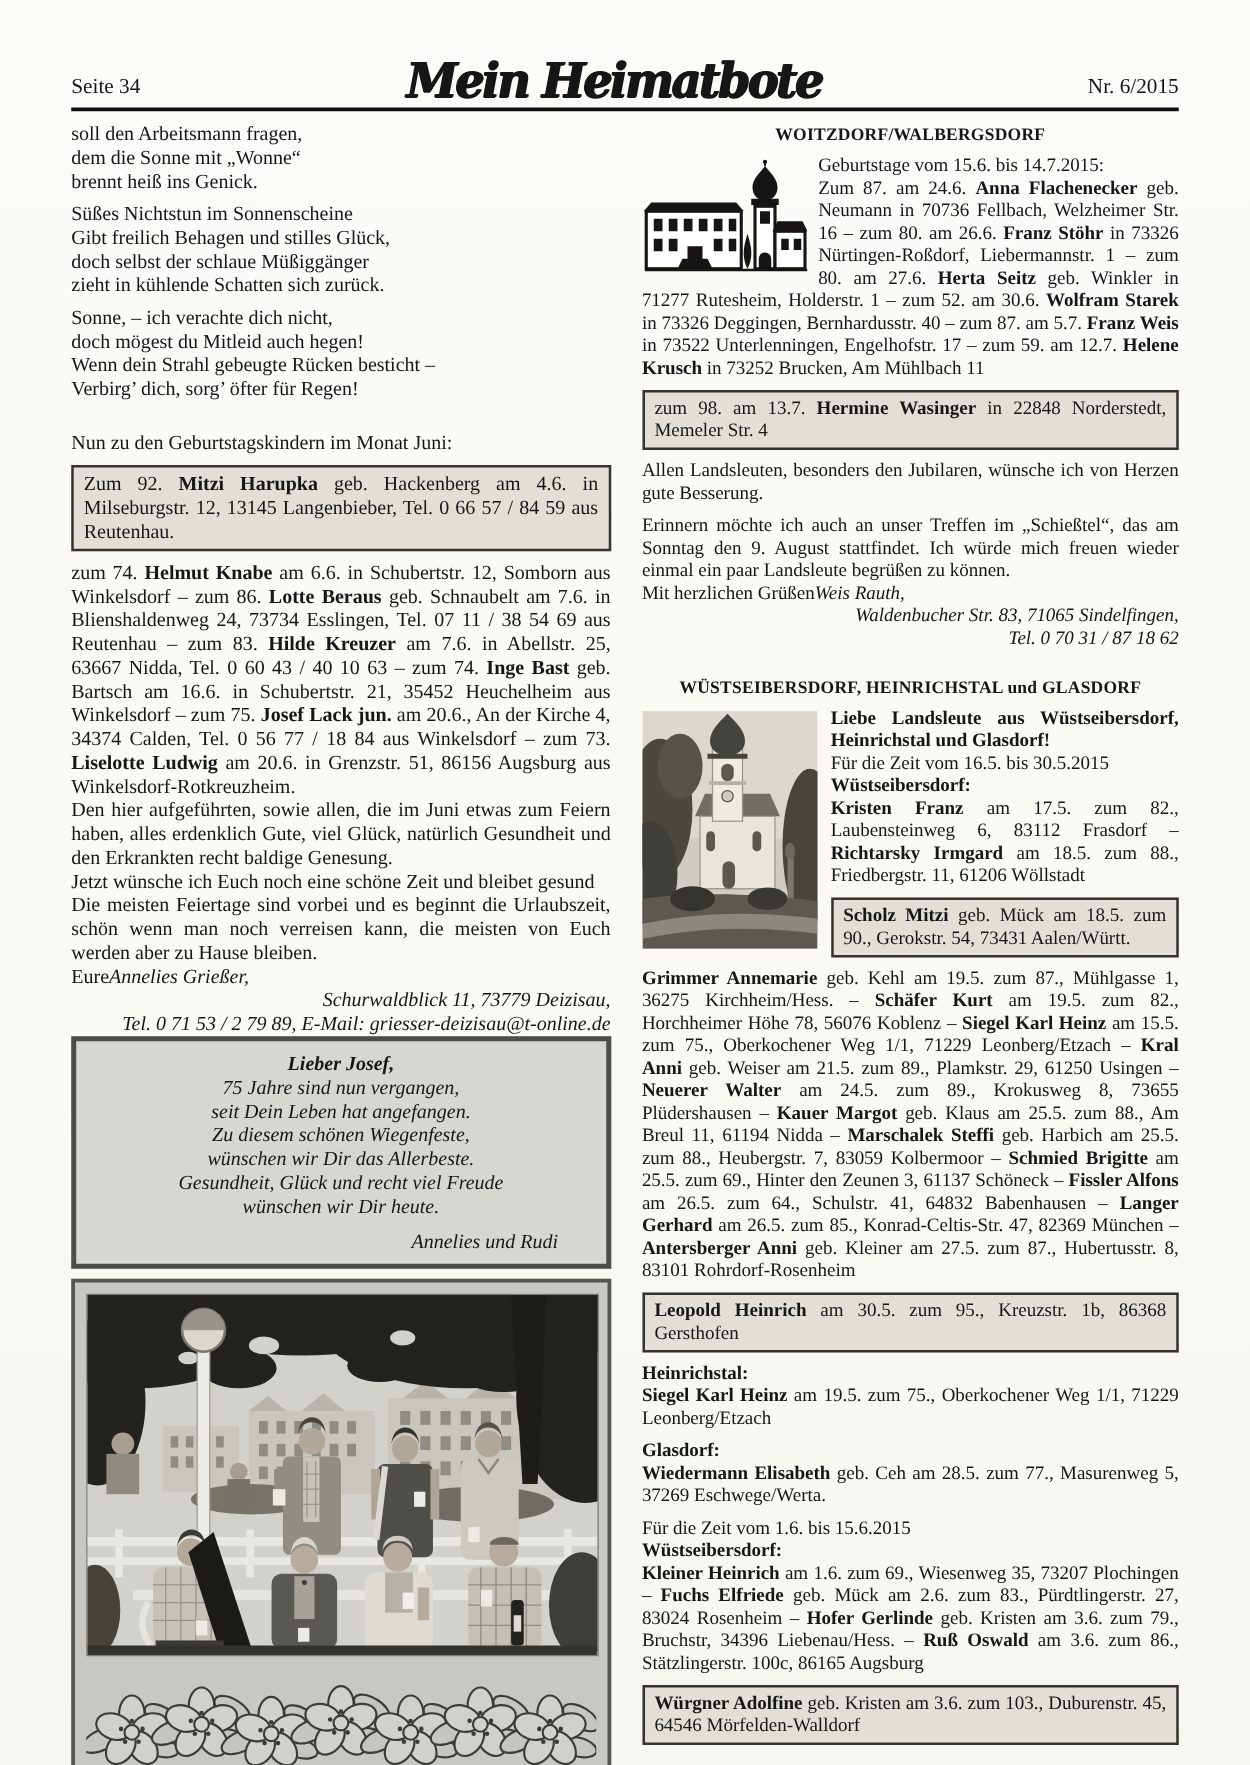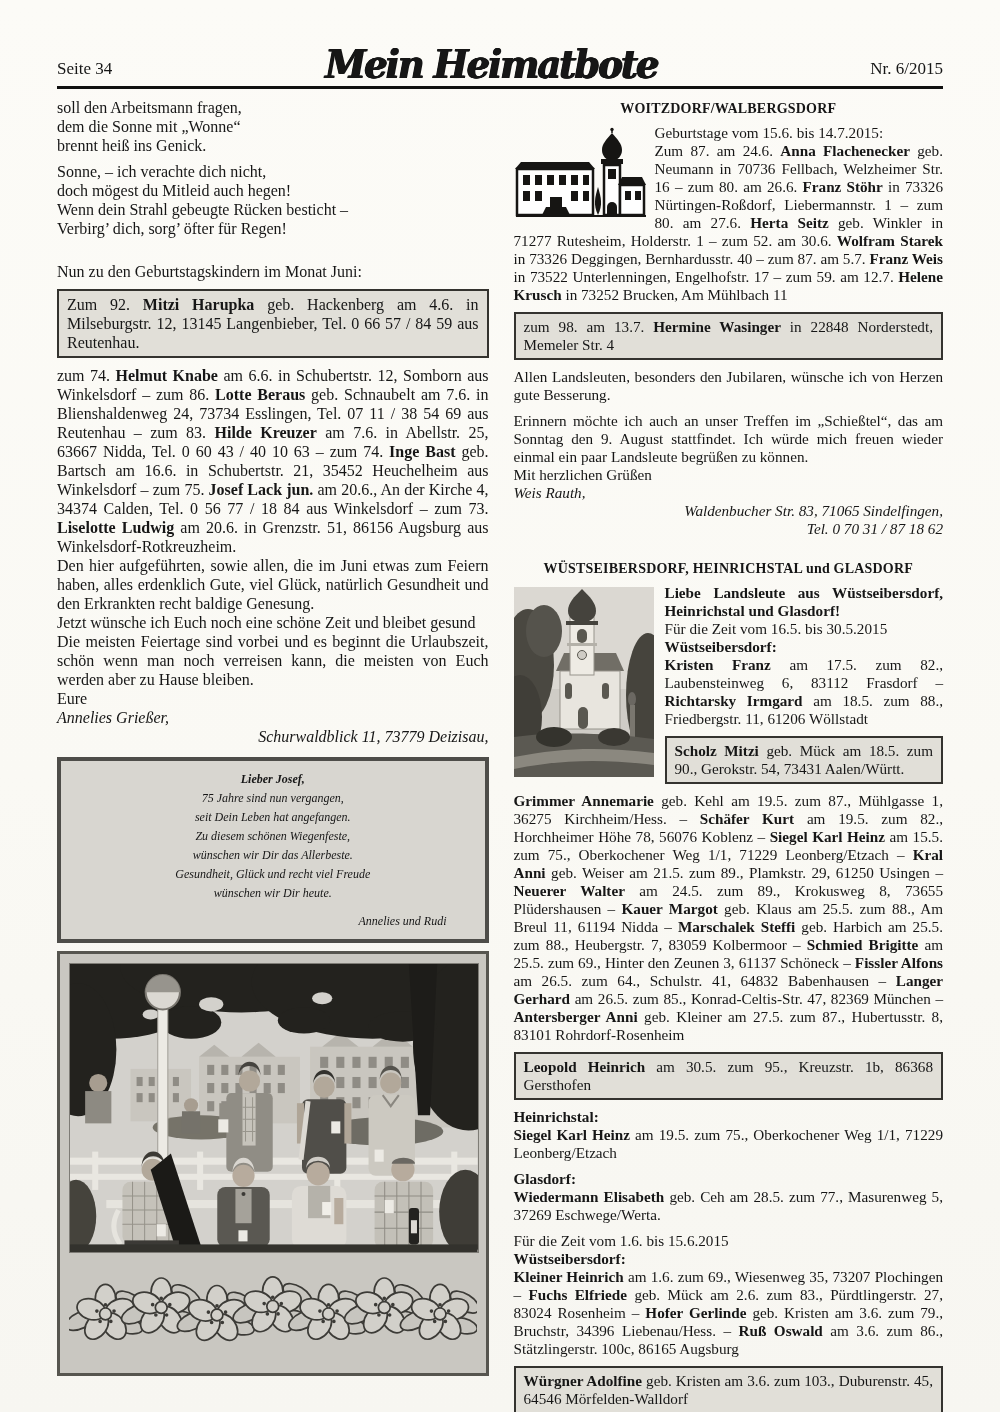--- a/index.html
+++ b/index.html
@@ -30,29 +30,29 @@
   .mt6{margin-top:24px;}.mt8{margin-top:8px;}
   .stanza{margin:0 0 7px 0;}
   .clearfix::after{content:"";display:block;clear:both;}
   .clearb{clear:both;}
   
   .graybox{
     border:2px solid #34332f;background:#e1dfd8;
     padding:4px 8px;margin:8px 0 8px;text-align:justify;overflow:hidden;
   }
   
-  .sigrow{display:flex;flex-direction:column;}
+  .sigrow{display:flex;}
   .sigrow .sal{font-style:normal;}
   .sigrow .nm{font-style:italic;}
   .sigright{text-align:right;font-style:italic;}
   
   .greeting{
     border:4px solid #4e4d49;background:#d8d6d0;
-    margin:11px 0 8px;padding:9px 10px 8px;
-    font-style:italic;text-align:center;font-size:12px;line-height:19px;
+    margin:0 0 8px;padding:9px 10px 8px;
+    font-style:italic;text-align:center;font-size:16px;line-height:19px;
   }
   .greeting .gt{font-weight:bold;}
   .greeting .gsig{text-align:right;padding-right:28px;margin-top:9px;}
   
   .photocard{
     border:3px solid #56554f;background:#c9c7c1;
     padding:9px;margin-top:2px;
   }
   .photocard .photo{display:block;width:100%;border:1px solid #7e7c76;}
   .photocard .flowers{display:block;width:100%;margin-top:3px;}
@@ -76,37 +76,39 @@
     </div>
     <div class="hdr-rule"></div>
   </div>
 
   <div class="cols">
 
     <div class="col-left">
 
       <div>
         <p class="stanza">soll den Arbeitsmann fragen,<br>dem die Sonne mit „Wonne“<br>brennt heiß ins Genick.</p>
+        <p class="stanza">Süßes Nichtstun im Sonnenscheine<br>Gibt freilich Behagen und stilles Glück,<br>doch selbst der schlaue Müßiggänger<br>zieht in kühlende Schatten sich zurück.</p>
         <p class="stanza">Sonne, – ich verachte dich nicht,<br>doch mögest du Mitleid auch hegen!<br>Wenn dein Strahl gebeugte Rücken besticht –<br>Verbirg’ dich, sorg’ öfter für Regen!</p>
       </div>
 
       <p class="mt6">Nun zu den Geburtstagskindern im Monat Juni:</p>
 
       <div class="graybox"><span>Zum 92. </span><span style="font-weight: bold;">Mitzi Harupka</span><span> geb. Hackenberg am 4.6. in Milseburgstr. 12, 13145 Langenbieber, Tel. 0 66 57 / 84 59 aus Reutenhau.</span></div>
 
       <p class="just"><span>zum 74. </span><span style="font-weight: bold;">Helmut Knabe</span><span> am 6.6. in Schubertstr. 12, Somborn aus Winkelsdorf – zum 86. </span><span style="font-weight: bold;">Lotte Beraus</span><span> geb. Schnaubelt am 7.6. in Blienshaldenweg 24, 73734 Esslingen, Tel. 07 11 / 38 54 69 aus Reutenhau – zum 83. </span><span style="font-weight: bold;">Hilde Kreuzer</span><span> am 7.6. in Abellstr. 25, 63667 Nidda, Tel. 0 60 43 / 40 10 63 – zum 74. </span><span style="font-weight: bold;">Inge Bast</span><span> geb. Bartsch am 16.6. in Schubertstr. 21, 35452 Heuchelheim aus Winkelsdorf – zum 75. </span><span style="font-weight: bold;">Josef Lack jun.</span><span> am 20.6., An der Kirche 4, 34374 Calden, Tel. 0 56 77 / 18 84 aus Winkelsdorf – zum 73. </span><span style="font-weight: bold;">Liselotte Ludwig</span><span> am 20.6. in Grenzstr. 51, 86156 Augsburg aus Winkelsdorf-Rotkreuzheim.</span></p>
       <p class="just">Den hier aufgeführten, sowie allen, die im Juni etwas zum Feiern haben, alles erdenklich Gute, viel Glück, natürlich Gesundheit und den Erkrankten recht baldige Genesung.</p>
       <p class="just">Jetzt wünsche ich Euch noch eine schöne Zeit und bleibet gesund</p>
       <p class="just">Die meisten Feiertage sind vorbei und es beginnt die Urlaubszeit, schön wenn man noch verreisen kann, die meisten von Euch werden aber zu Hause bleiben.</p>
 
       <div class="sigrow">
         <span class="sal">Eure</span>
         <span class="nm">Annelies Grießer,</span>
       </div>
       <div class="sigright">Schurwaldblick 11, 73779 Deizisau,</div>
+      <div class="sigright">Tel. 0 71 53 / 2 79 89, E-Mail: griesser-deizisau@t-online.de</div>
 
       <div class="greeting">
         <div class="gt">Lieber Josef,</div>
         <div>75 Jahre sind nun vergangen,<br>seit Dein Leben hat angefangen.<br>Zu diesem schönen Wiegenfeste,<br>wünschen wir Dir das Allerbeste.<br>Gesundheit, Glück und recht viel Freude<br>wünschen wir Dir heute.</div>
         <div class="gsig">Annelies und Rudi</div>
       </div>
 
       <div class="photocard">
         <svg class="photo" viewBox="0 0 404 286" role="img">
           <rect width="404" height="286" fill="#d3d1cc"></rect>

